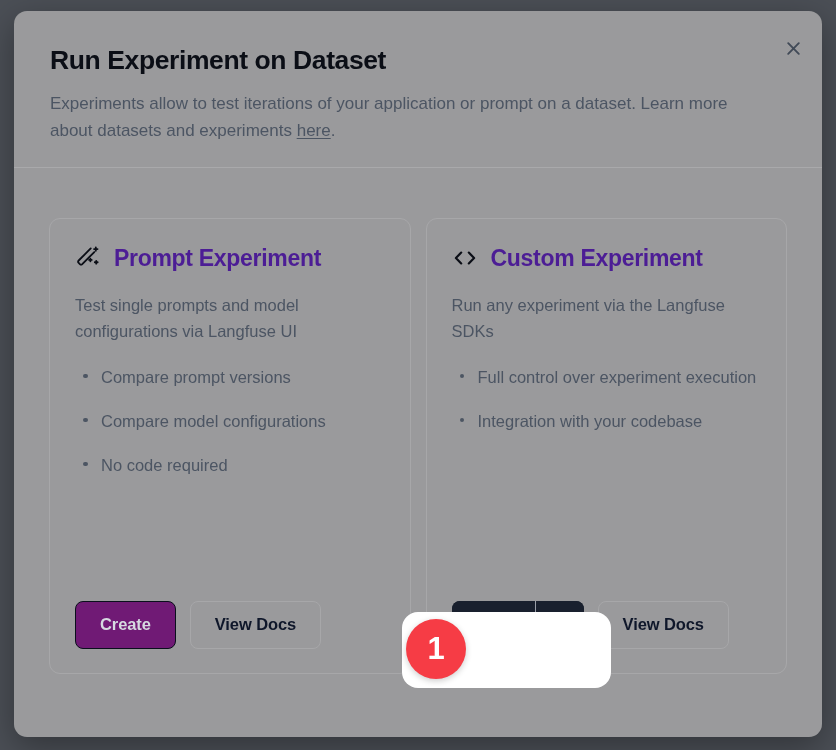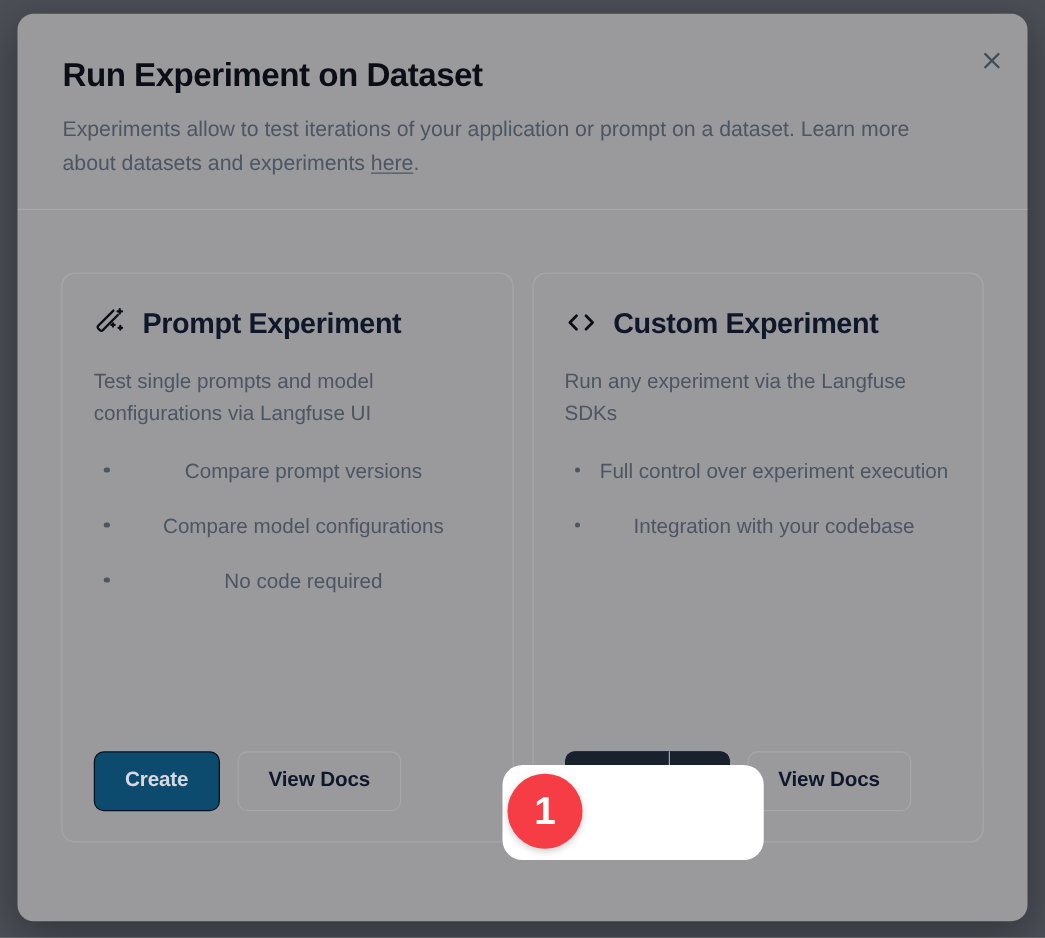--- a/index.html
+++ b/index.html
@@ -105,36 +105,35 @@
     align-items: center;
     gap: 13px;
     margin-bottom: 20px;
   }
 
   .card-icon { display: flex; align-items: center; justify-content: center; }
 
   .card-title {
     font-size: 23px;
     font-weight: 700;
-    color: #0f172a;
+    color: #4c1d95;
     letter-spacing: -0.3px;
   }
 
   .card-desc {
     font-size: 16.5px;
     color: #4c5563;
     line-height: 1.58;
     margin-bottom: 20px;
   }
 
   .card-list {
     list-style: none;
     margin: 0 0 auto 0;
     padding: 0;
-    text-align: center;
   }
 
   .card-list li {
     position: relative;
     padding-left: 26px;
     font-size: 16.5px;
     color: #4c5563;
     line-height: 1.58;
     margin-bottom: 18px;
   }
@@ -166,21 +165,21 @@
     height: 48px;
     padding: 0 24px;
     cursor: pointer;
     display: inline-flex;
     align-items: center;
     justify-content: center;
     letter-spacing: -0.1px;
   }
 
   .btn-primary {
-    background: #0c4a6e;
+    background: #701a75;
     color: #d6dae0;
     border: 1px solid #0a0f1c;
   }
 
   .btn-outline {
     background: transparent;
     color: #0f172a;
     border: 1px solid #a7a7a9;
   }
 

